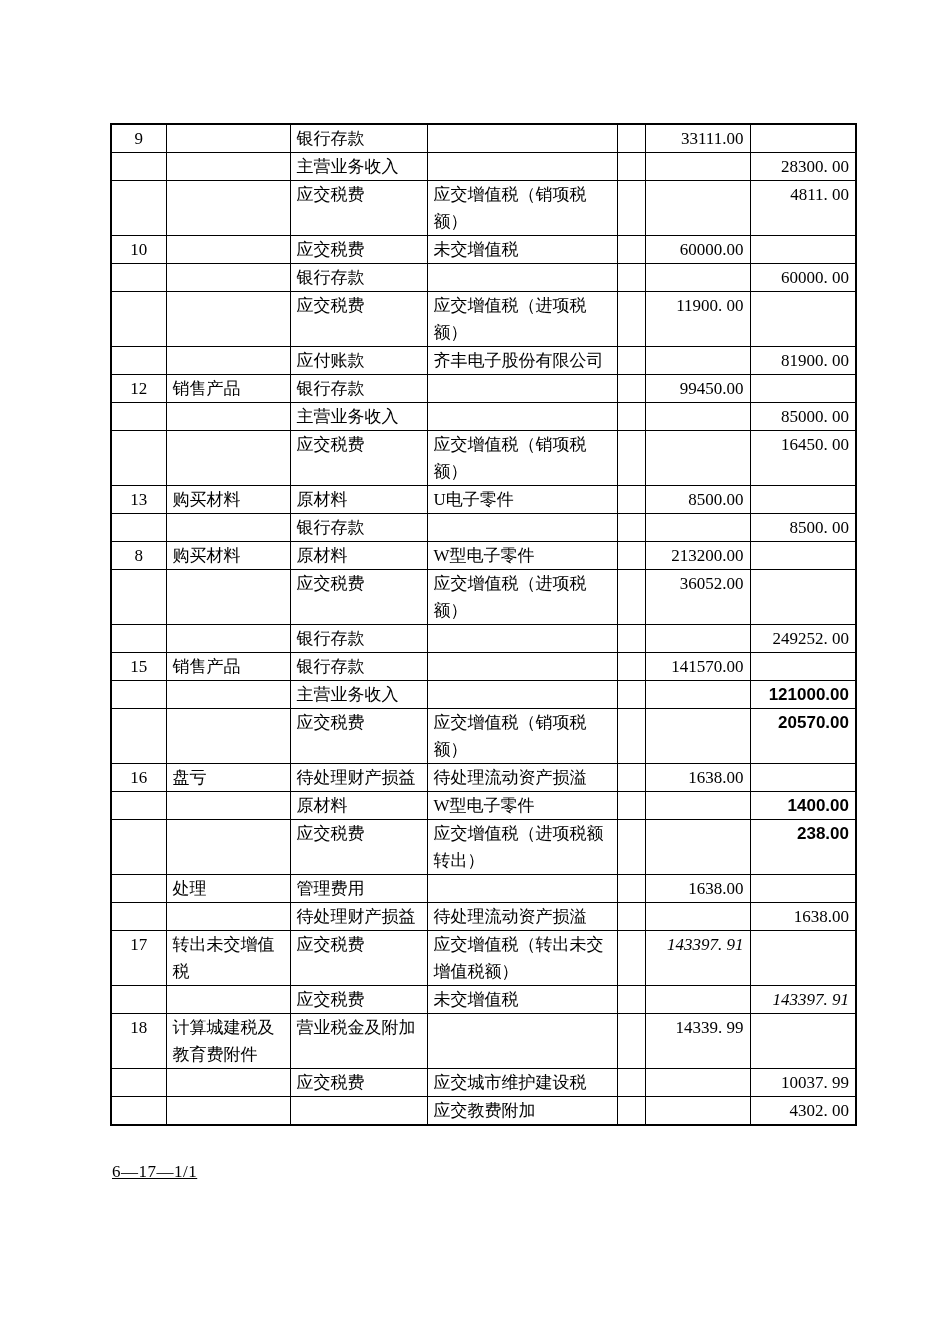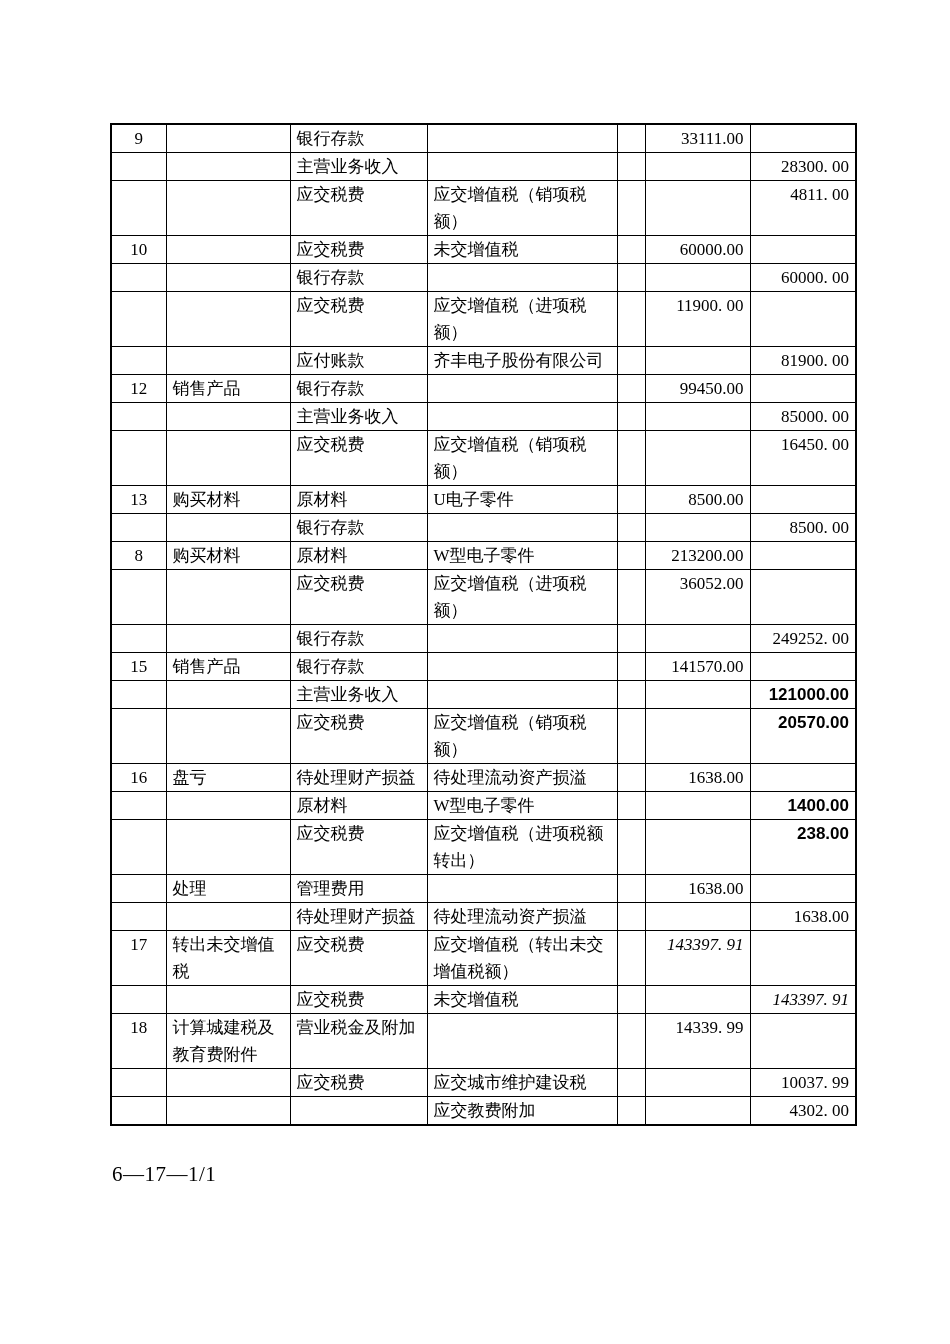--- a/index.html
+++ b/index.html
@@ -39,22 +39,23 @@
     white-space: nowrap;
     padding: 0 6px;
     margin-top: 24px;
   }
   
   .s-sans   { font-family: "Liberation Sans", "DejaVu Sans", sans-serif; font-weight: 600; font-size: 16.5px; }
   .s-large  { font-size: 20px; line-height: 35px; font-style: italic; }
   .s-middle { vertical-align: middle; }
   .footer {
     margin: 36px 0 0 112px;
-    font-size: 21px;
+    font-size: 17px;
     letter-spacing: 0.5px;
+    text-decoration: underline;
   }
 </style>
 </head>
 <body>
 
 <div class="page">
 
   <table class="ledger">
     <colgroup>
       <col style="width:55px">

